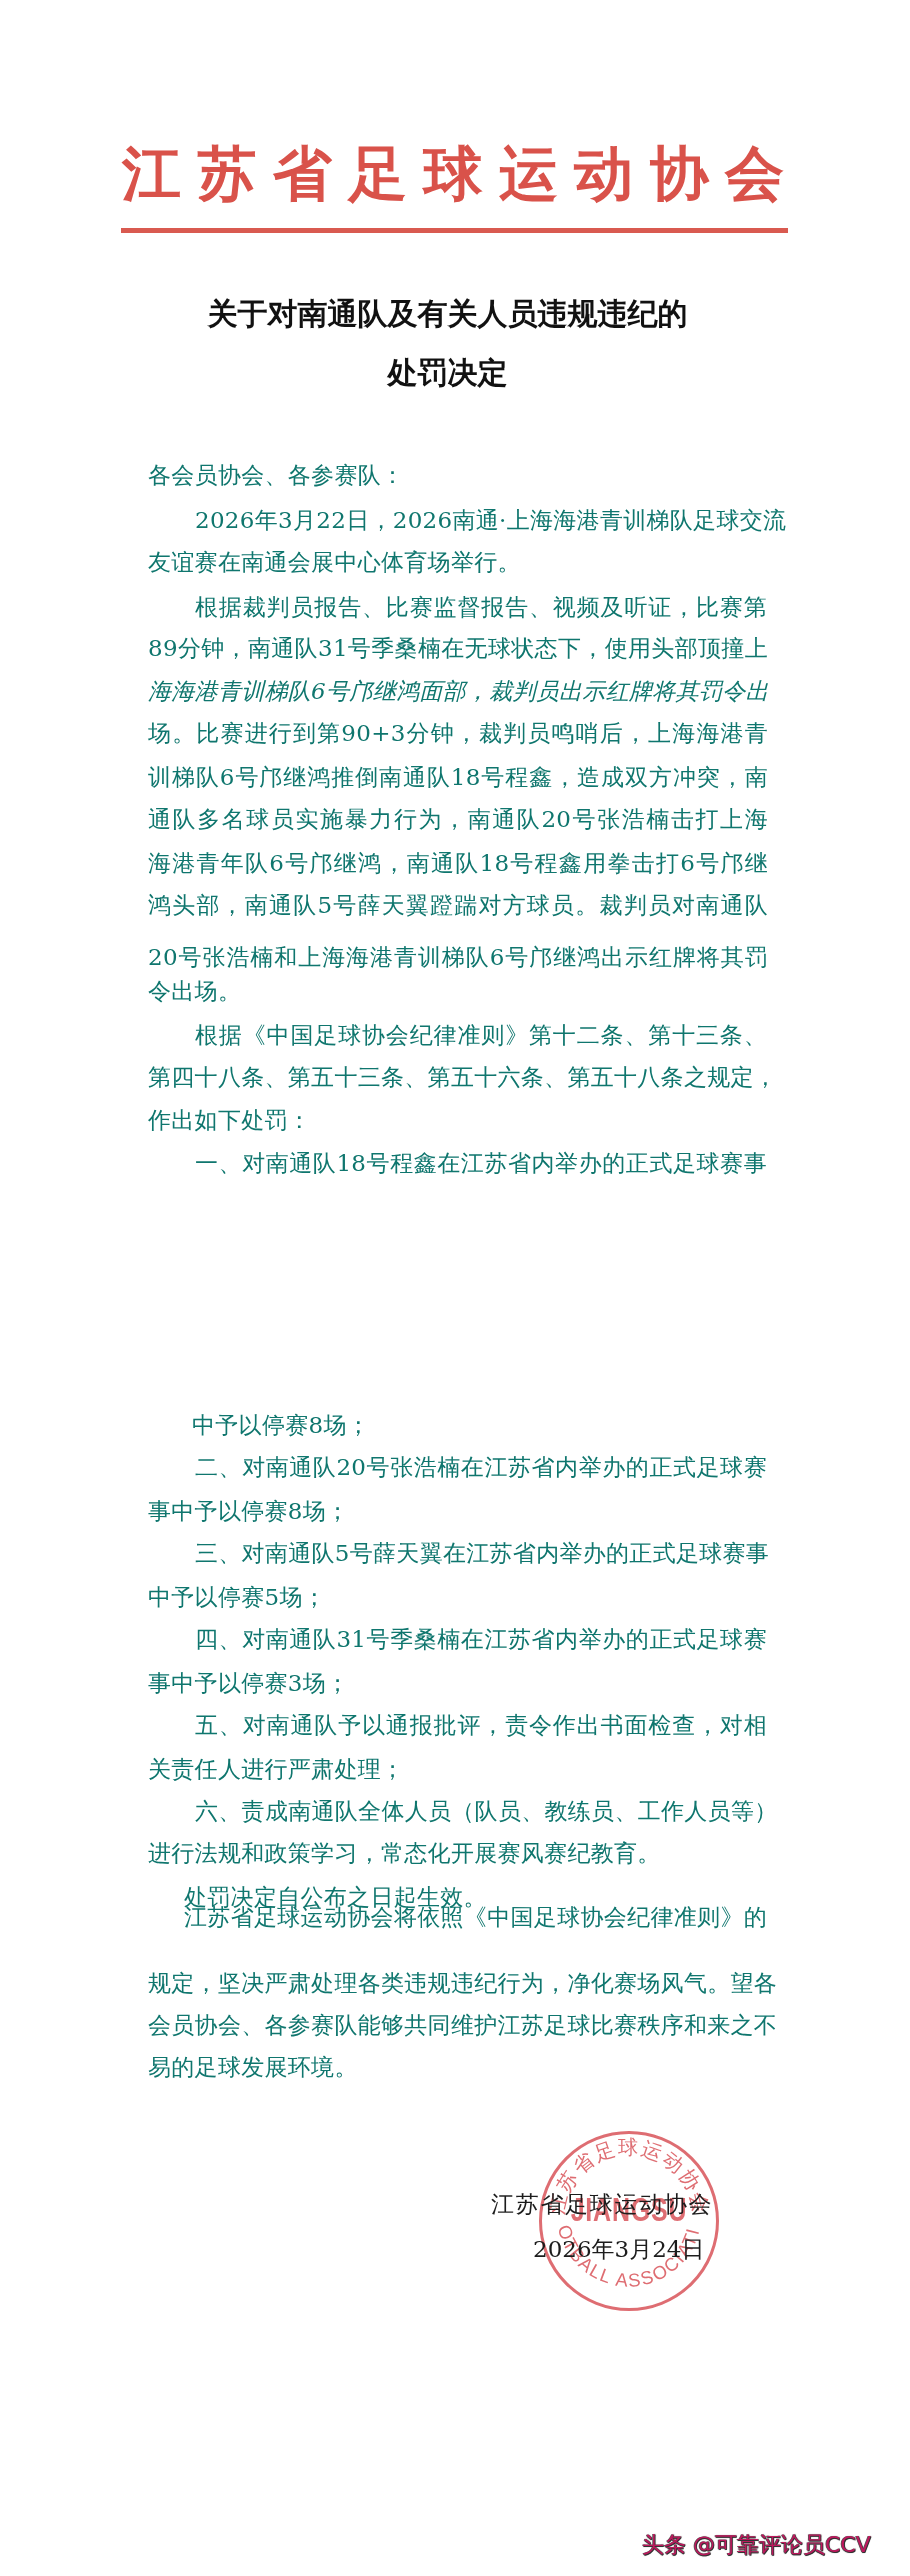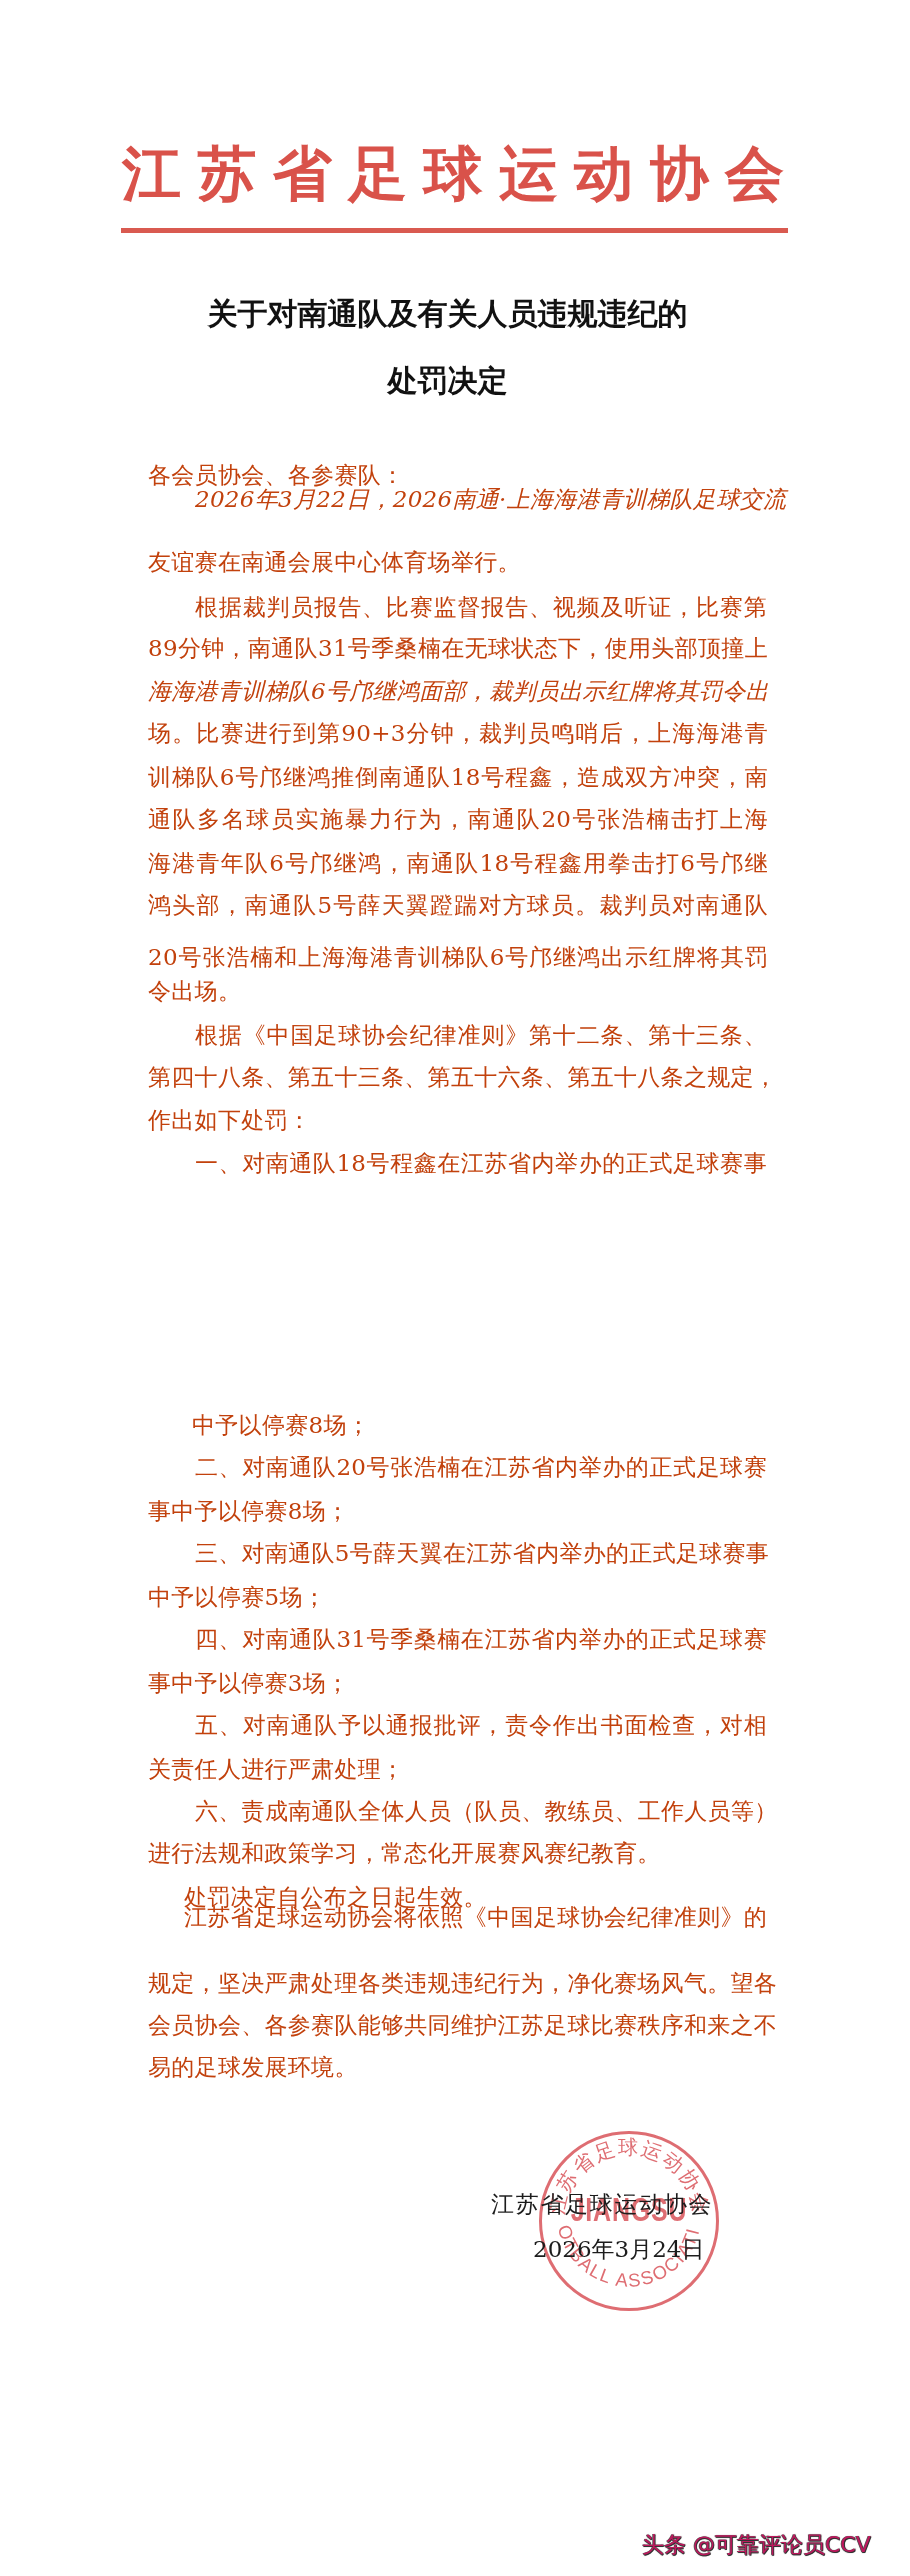--- a/index.html
+++ b/index.html
@@ -13,21 +13,21 @@
   }
   .org-title span { display: inline-block; width: 67px; text-align: center; }
   .red-rule { position: absolute; left: 121px; top: 228px; width: 667px; height: 5px; background: #d95a50; }
   .doc-heading {
     position: absolute; left: 0; width: 895px; text-align: center;
     font-family: "DejaVu Serif", "Liberation Serif", serif; font-weight: bold;
     font-size: 30px; color: #111; line-height: 39px; letter-spacing: 0px;
   }
   .line {
     position: absolute; left: 148px; width: 620px; height: 34px;
-    font-family: "DejaVu Serif", "Liberation Serif", serif; font-size: 23px; color: #c2410c;
+    font-family: "DejaVu Serif", "Liberation Serif", serif; font-size: 23px; color: #0f766e;
     line-height: 34px; white-space: nowrap; text-align: justify; text-align-last: justify;
     letter-spacing: 0.3px;
   }
   .line.indent { left: 195px; width: 572px; }
   .line.indent-small { left: 184px; width: 583px; }
   .line.last { text-align-last: left; }
   .sig {
     position: absolute; font-family: "DejaVu Serif", "Liberation Serif", serif; font-size: 23px;
     color: #1c1c1c; line-height: 29px; white-space: nowrap; letter-spacing: 1.7px; z-index: 3;
   }
@@ -59,26 +59,26 @@
     <span>足</span>
     <span>球</span>
     <span>运</span>
     <span>动</span>
     <span>协</span>
     <span>会</span>
   </div>
   <div class="red-rule"></div>
 
   <div class="doc-heading" style="top:294px;">关于对南通队及有关人员违规违纪的</div>
-  <div class="doc-heading" style="top:353px;margin-top:8px;">处罚决定</div>
+  <div class="doc-heading" style="top:353px;">处罚决定</div>
 
   <div class="line last" style="top:458px;">各会员协会、各参赛队：</div>
 
   <div id="body-lines">
-      <div class="line indent" style="top: 482px; font-style: italic;">2026年3月22日，2026南通·上海海港青训梯队足球交流</div>
+      <div class="line indent" style="top: 503px;">2026年3月22日，2026南通·上海海港青训梯队足球交流</div>
       <div class="line last" style="top: 545px;">友谊赛在南通会展中心体育场举行。</div>
       <div class="line indent" style="top: 590px;">根据裁判员报告、比赛监督报告、视频及听证，比赛第</div>
       <div class="line" style="top: 631px;">89分钟，南通队31号季桑楠在无球状态下，使用头部顶撞上</div>
       <div class="line" style="top: 674px; font-style: italic;">海海港青训梯队6号邝继鸿面部，裁判员出示红牌将其罚令出</div>
       <div class="line" style="top: 716px;">场。比赛进行到第90+3分钟，裁判员鸣哨后，上海海港青</div>
       <div class="line" style="top: 760px;">训梯队6号邝继鸿推倒南通队18号程鑫，造成双方冲突，南</div>
       <div class="line" style="top: 802px;">通队多名球员实施暴力行为，南通队20号张浩楠击打上海</div>
       <div class="line" style="top: 846px;">海港青年队6号邝继鸿，南通队18号程鑫用拳击打6号邝继</div>
       <div class="line" style="top: 888px;">鸿头部，南通队5号薛天翼蹬踹对方球员。裁判员对南通队</div>
       <div class="line" style="top: 932px; margin-top: 8px;">20号张浩楠和上海海港青训梯队6号邝继鸿出示红牌将其罚</div>

